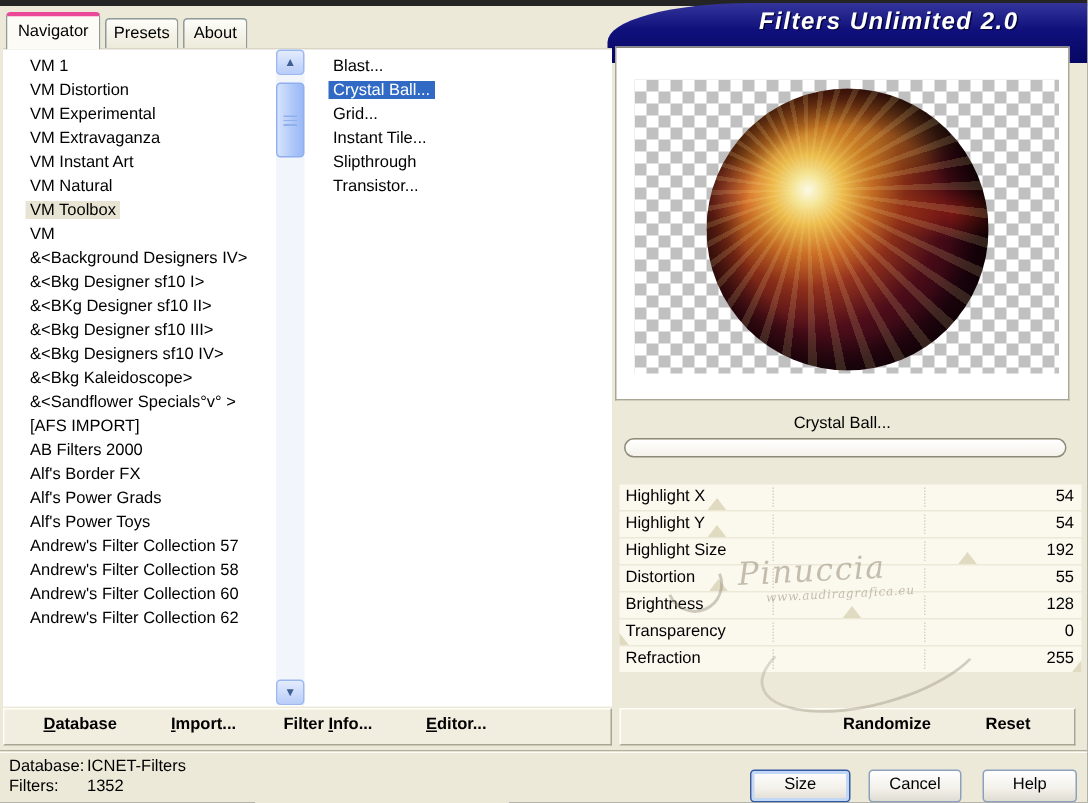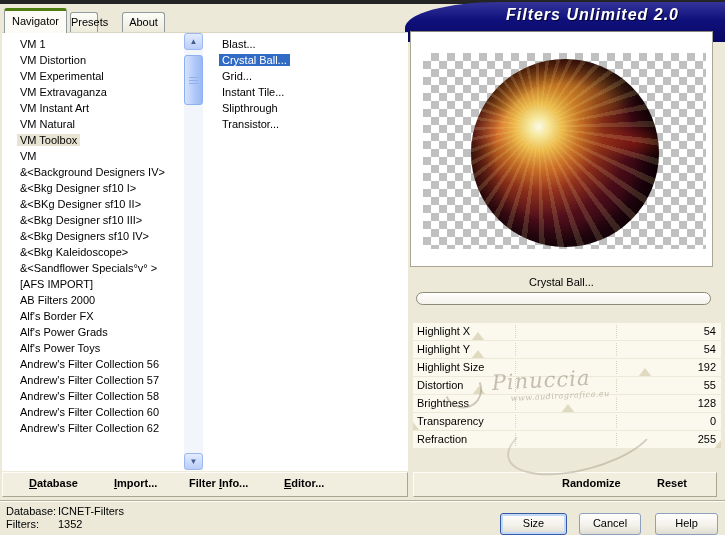--- a/index.html
+++ b/index.html
@@ -21,23 +21,23 @@
     text-shadow:1px 1px 0 #04043a;white-space:nowrap;
   }
   
   .tab{
     position:absolute;box-sizing:border-box;text-align:center;
     border:1px solid #919b9c;border-bottom:none;border-radius:3px 3px 0 0;
     background:linear-gradient(#fdfdf9,#ece9d8);cursor:default;
   }
   .tab.active{
     left:4px;top:8px;width:63px;height:25px;z-index:3;
-    background:#fcfbf6;border-top:3px solid #4d7c0f;line-height:20px;font-size:11px;
-  }
-  .tab.t2{left:70px;top:12px;width:28px;height:21px;line-height:19px;}
+    background:#fcfbf6;border-top:3px solid #ec4899;line-height:20px;font-size:11px;
+  }
+  .tab.t2{left:70px;top:12px;width:49px;height:21px;line-height:19px;}
   .tab.t3{left:122px;top:12px;width:43px;height:21px;line-height:19px;}
   
   .lists-bg{position:absolute;left:2px;top:32px;width:406px;height:438px;background:#fff;border-top:1px solid #d9d6c6;}
   
   .cat-list{position:absolute;left:8px;top:36px;width:174px;height:432px;overflow:hidden;}
   .filter-list{position:absolute;left:213px;top:36px;width:192px;height:432px;overflow:hidden;}
   .list-row{height:16px;line-height:16px;white-space:nowrap;}
   .cat-list .list-row{padding-left:9px;}
   .filter-list .list-row{padding-left:6px;}
   .list-row span{padding:0 3px;}
@@ -185,21 +185,20 @@
       <div class="list-row"><span>&amp;&lt;BKg Designer sf10 II&gt;</span></div>
       <div class="list-row"><span>&amp;&lt;Bkg Designer sf10 III&gt;</span></div>
       <div class="list-row"><span>&amp;&lt;Bkg Designers sf10 IV&gt;</span></div>
       <div class="list-row"><span>&amp;&lt;Bkg Kaleidoscope&gt;</span></div>
       <div class="list-row"><span>&amp;&lt;Sandflower Specials°v° &gt;</span></div>
       <div class="list-row"><span>[AFS IMPORT]</span></div>
       <div class="list-row"><span>AB Filters 2000</span></div>
       <div class="list-row"><span>Alf's Border FX</span></div>
       <div class="list-row"><span>Alf's Power Grads</span></div>
       <div class="list-row"><span>Alf's Power Toys</span></div>
-      <div class="list-row"><span>Andrew's Filter Collection 56</span></div>
       <div class="list-row"><span>Andrew's Filter Collection 57</span></div>
       <div class="list-row"><span>Andrew's Filter Collection 58</span></div>
       <div class="list-row"><span>Andrew's Filter Collection 60</span></div>
       <div class="list-row"><span>Andrew's Filter Collection 62</span></div>
     </div>
 
   <div class="vscroll">
     <div class="sb-btn up">
       <span>▲</span>
     </div>

